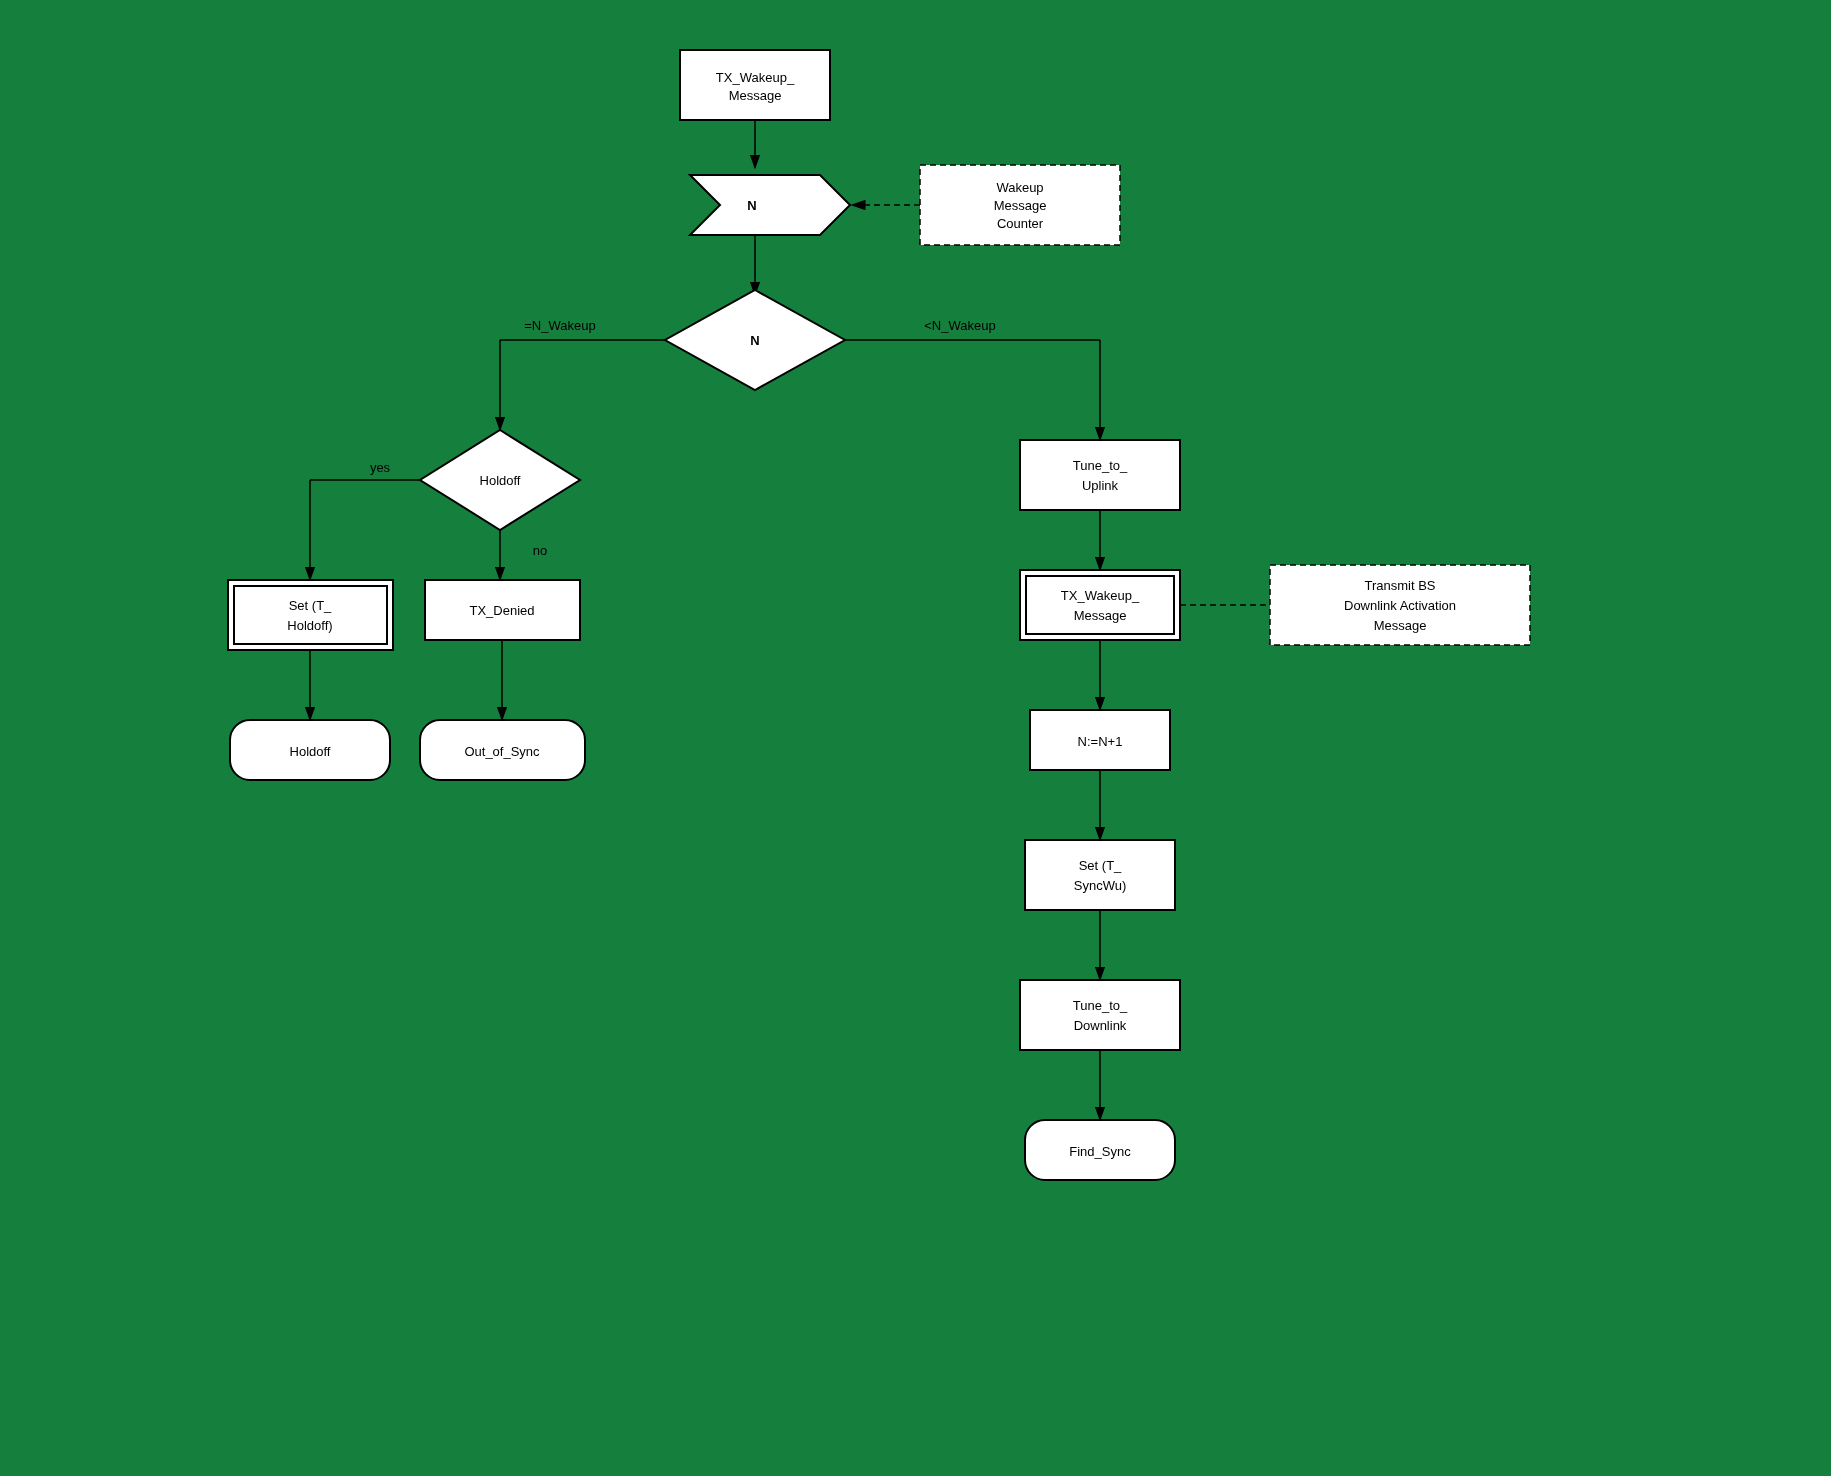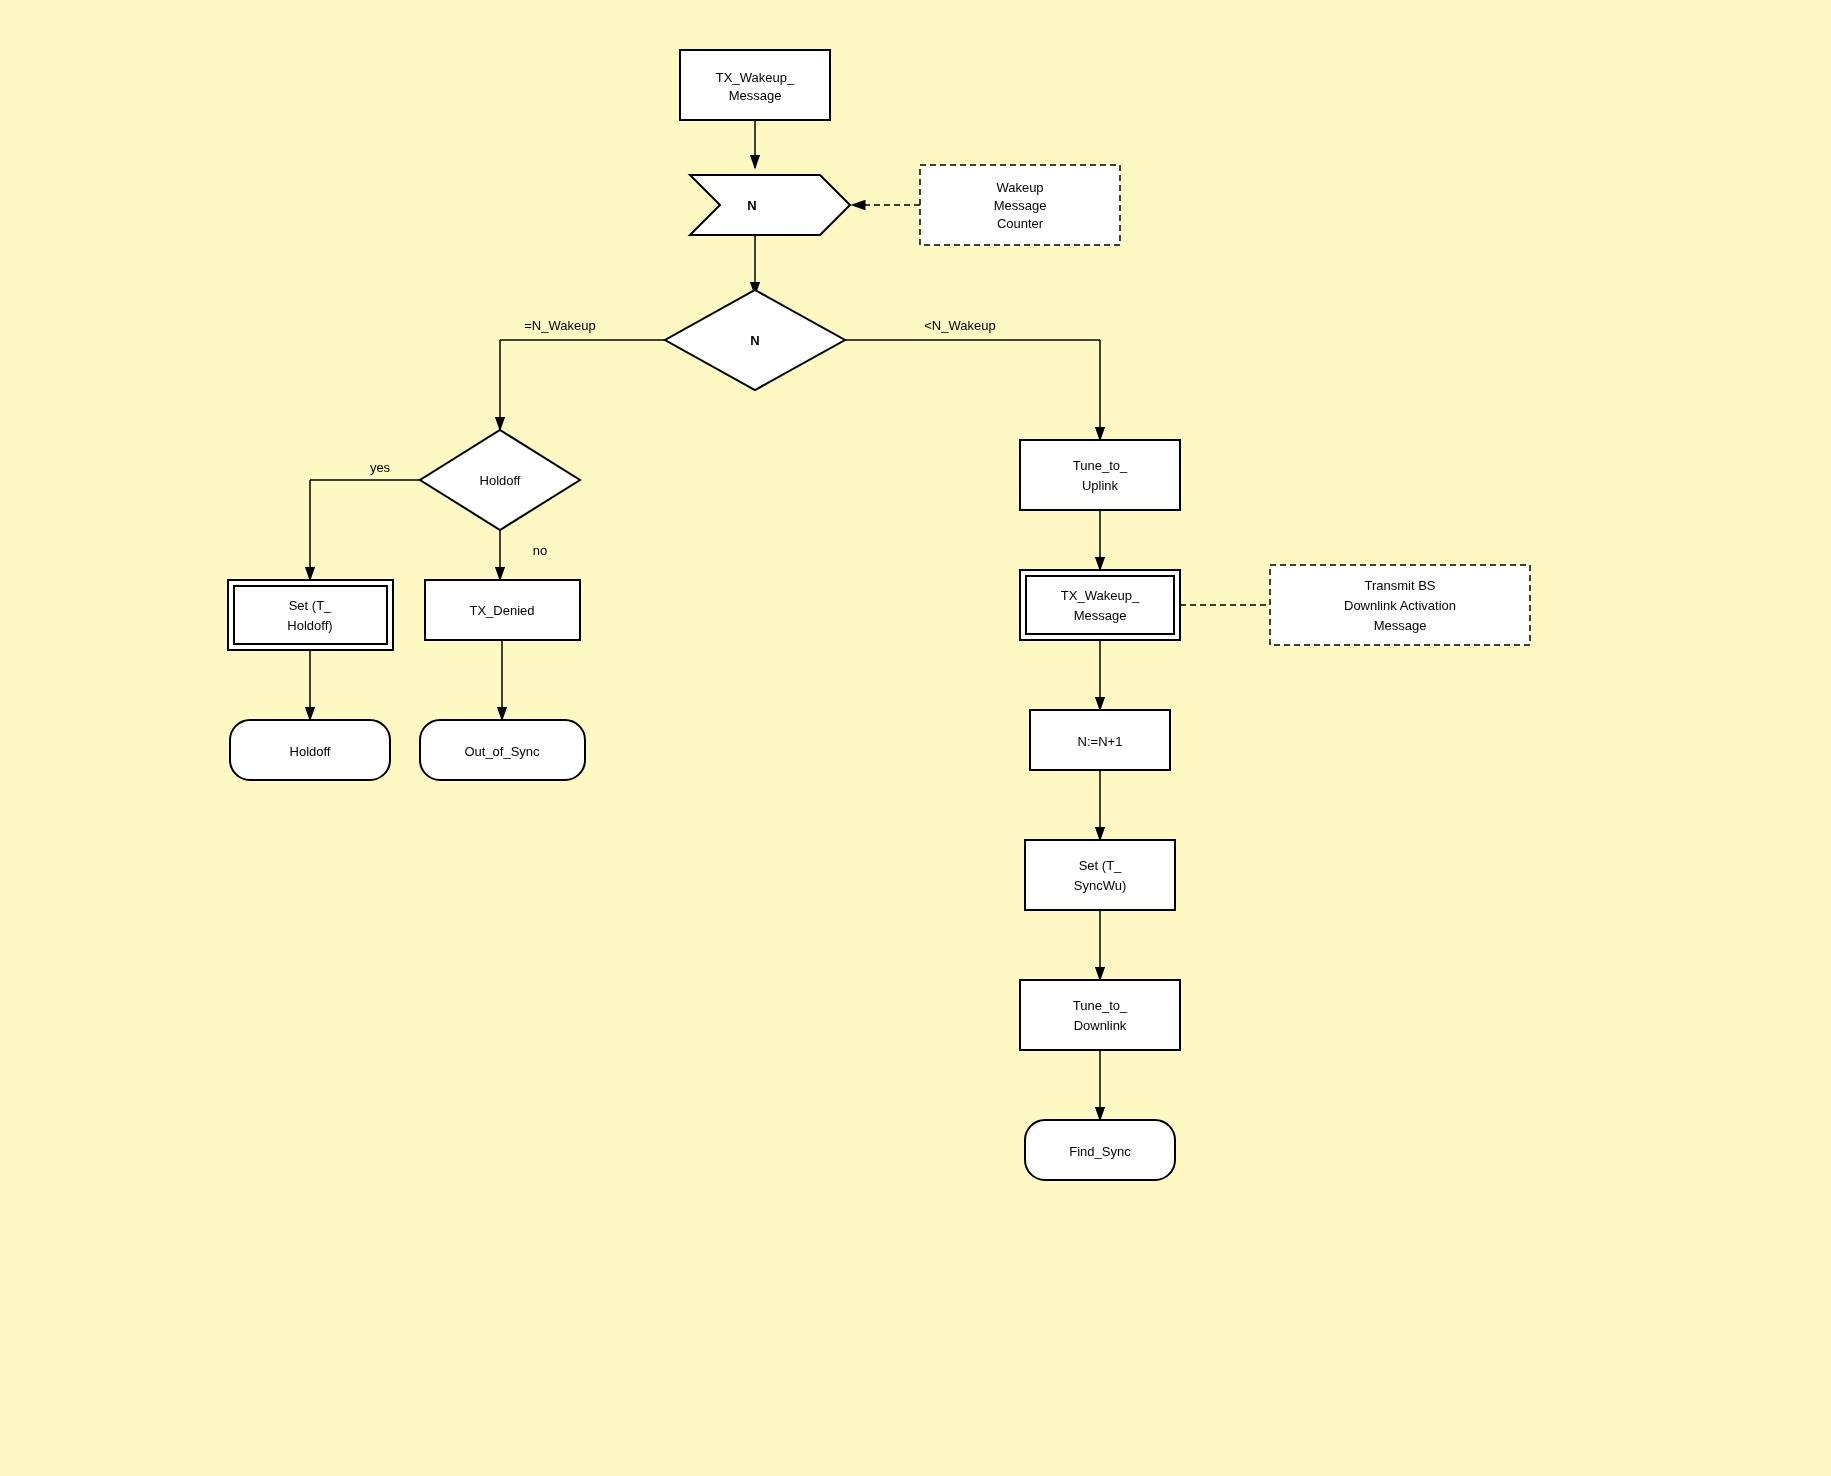--- a/index.html
+++ b/index.html
@@ -9,21 +9,21 @@
       font-size: 13px;
       width: 1831px;
       height: 1476px;
       overflow: hidden;
       position: relative;
     }
     #diagram-container {
       position: relative;
       width: 1831px;
       height: 1476px;
-      background: #fef9c3;
+      background: #15803d;
     }
     svg#flowchart {
       position: absolute;
       top: 0;
       left: 0;
       width: 1831px;
       height: 1476px;
     }
     
     .box {

